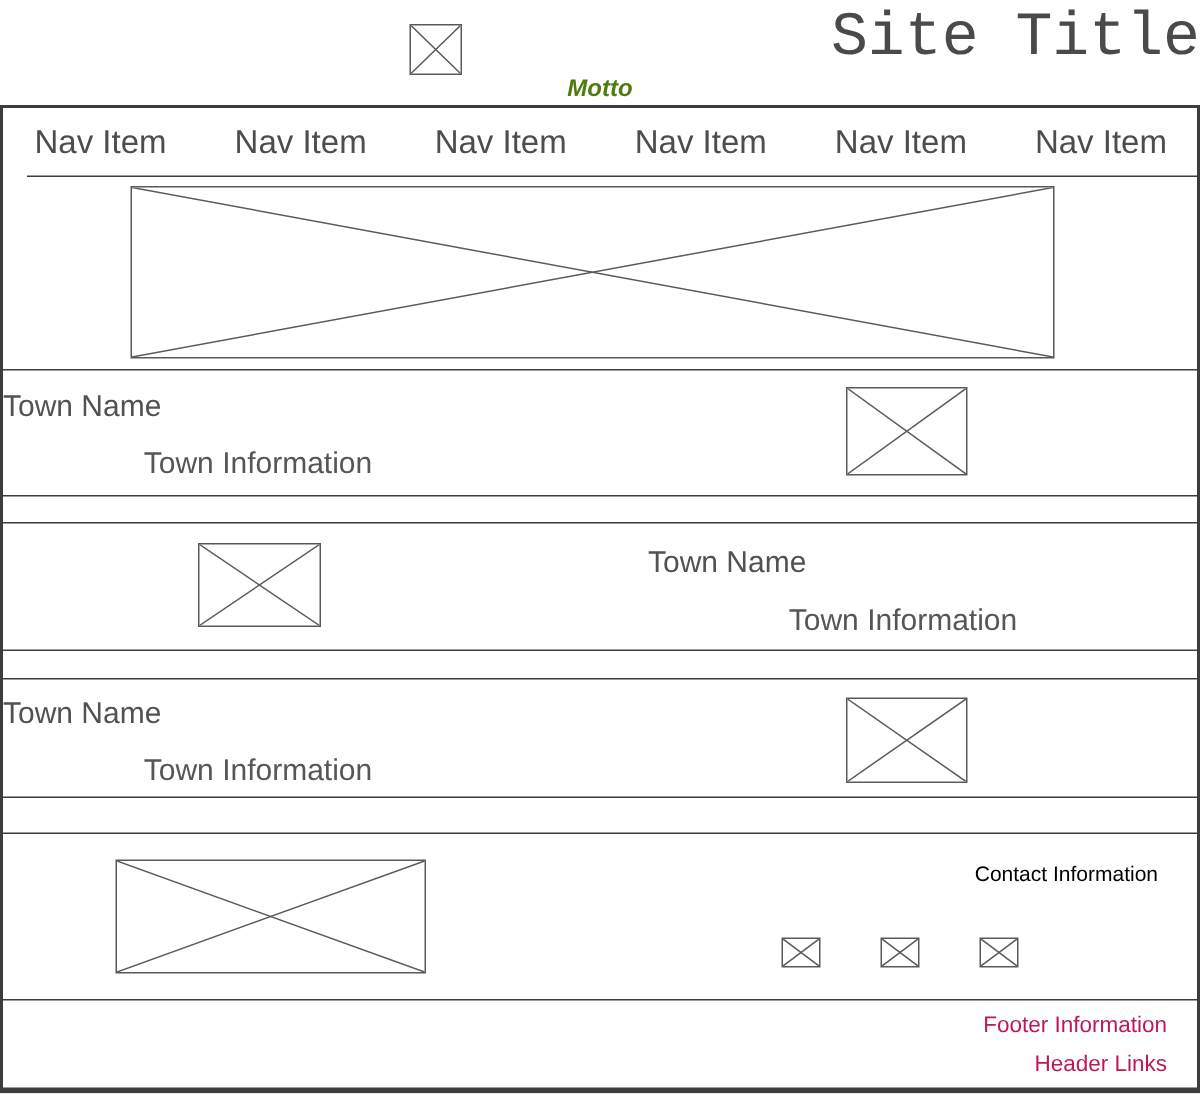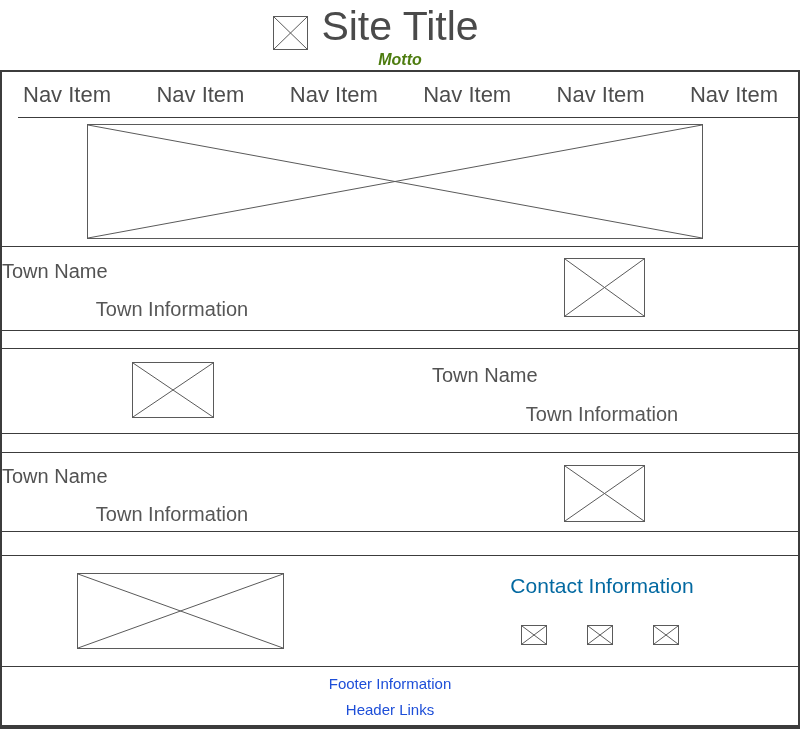--- a/index.html
+++ b/index.html
@@ -6,21 +6,21 @@
   .canvas {
     position:relative; width:800px; height:729px; background:#ffffff;
     font-family:"Liberation Sans", sans-serif; color:#4d4d4d; overflow:hidden;
   }
 
   
   .masthead { position:absolute; top:0; left:0; width:800px; height:70px; }
   .logo-ph { position:absolute; left:273px; top:16px; width:35px; height:34px; }
   .site-title {
     position:absolute; top:4px; left:0; width:100%;
-    text-align:center; font-size:41px; line-height:44px; color:#4a4a4a;
+    text-align:right; font-size:41px; line-height:44px; color:#4a4a4a;font-family:Liberation Mono, monospace;
   }
   .motto {
     position:absolute; top:51px; left:0; width:100%;
     text-align:center; font-style:italic; font-size:16px; color:#4d7c0f;font-weight:bold;
   }
 
   
   .frame {
     position:absolute; top:70px; left:0; width:800px; height:659px;
     box-sizing:border-box; background:#ffffff;
@@ -60,28 +60,28 @@
   .town3 .town-name { top:12px; }  .town3 .town-info { top:50px; }
 
   .town1 .side-ph { position:absolute; left:562px; top:11px; width:81px; height:59px; }
   .town2 .side-ph { position:absolute; left:130px; top:13px; width:82px; height:56px; }
   .town3 .side-ph { position:absolute; left:562px; top:12px; width:81px; height:57px; }
 
   .contact-row { height:111px; }
   .contact-ph { position:absolute; left:75px; top:17px; width:207px; height:76px; }
   .contact-heading {
     position:absolute; left:430px; top:18px; width:340px;
-    text-align:center; font-size:21px; color:#0369a1;
+    text-align:right; font-size:14px; color:#000000;
   }
   .socials { position:absolute; left:519px; top:69px; display:flex; gap:40px; }
   .social-ph { width:26px; height:20px; position:relative; }
 
   .footer-row {
-    height:58px; text-align:center; padding:4px 20px 0 0; box-sizing:border-box;
-    font-size:15px; color:#1d4ed8;
+    height:58px; text-align:right; padding:4px 20px 0 0; box-sizing:border-box;
+    font-size:15px; color:#be185d;
   }
   .footer-line { line-height:26px; }
 
   
   .ph { border:1px solid #5a5a5a; box-sizing:border-box; background:#ffffff; }
   .ph svg { display:block; width:100%; height:100%; }
   .ph line { stroke:#5a5a5a; stroke-width:1; }
 </style>
 </head>
 <body>

